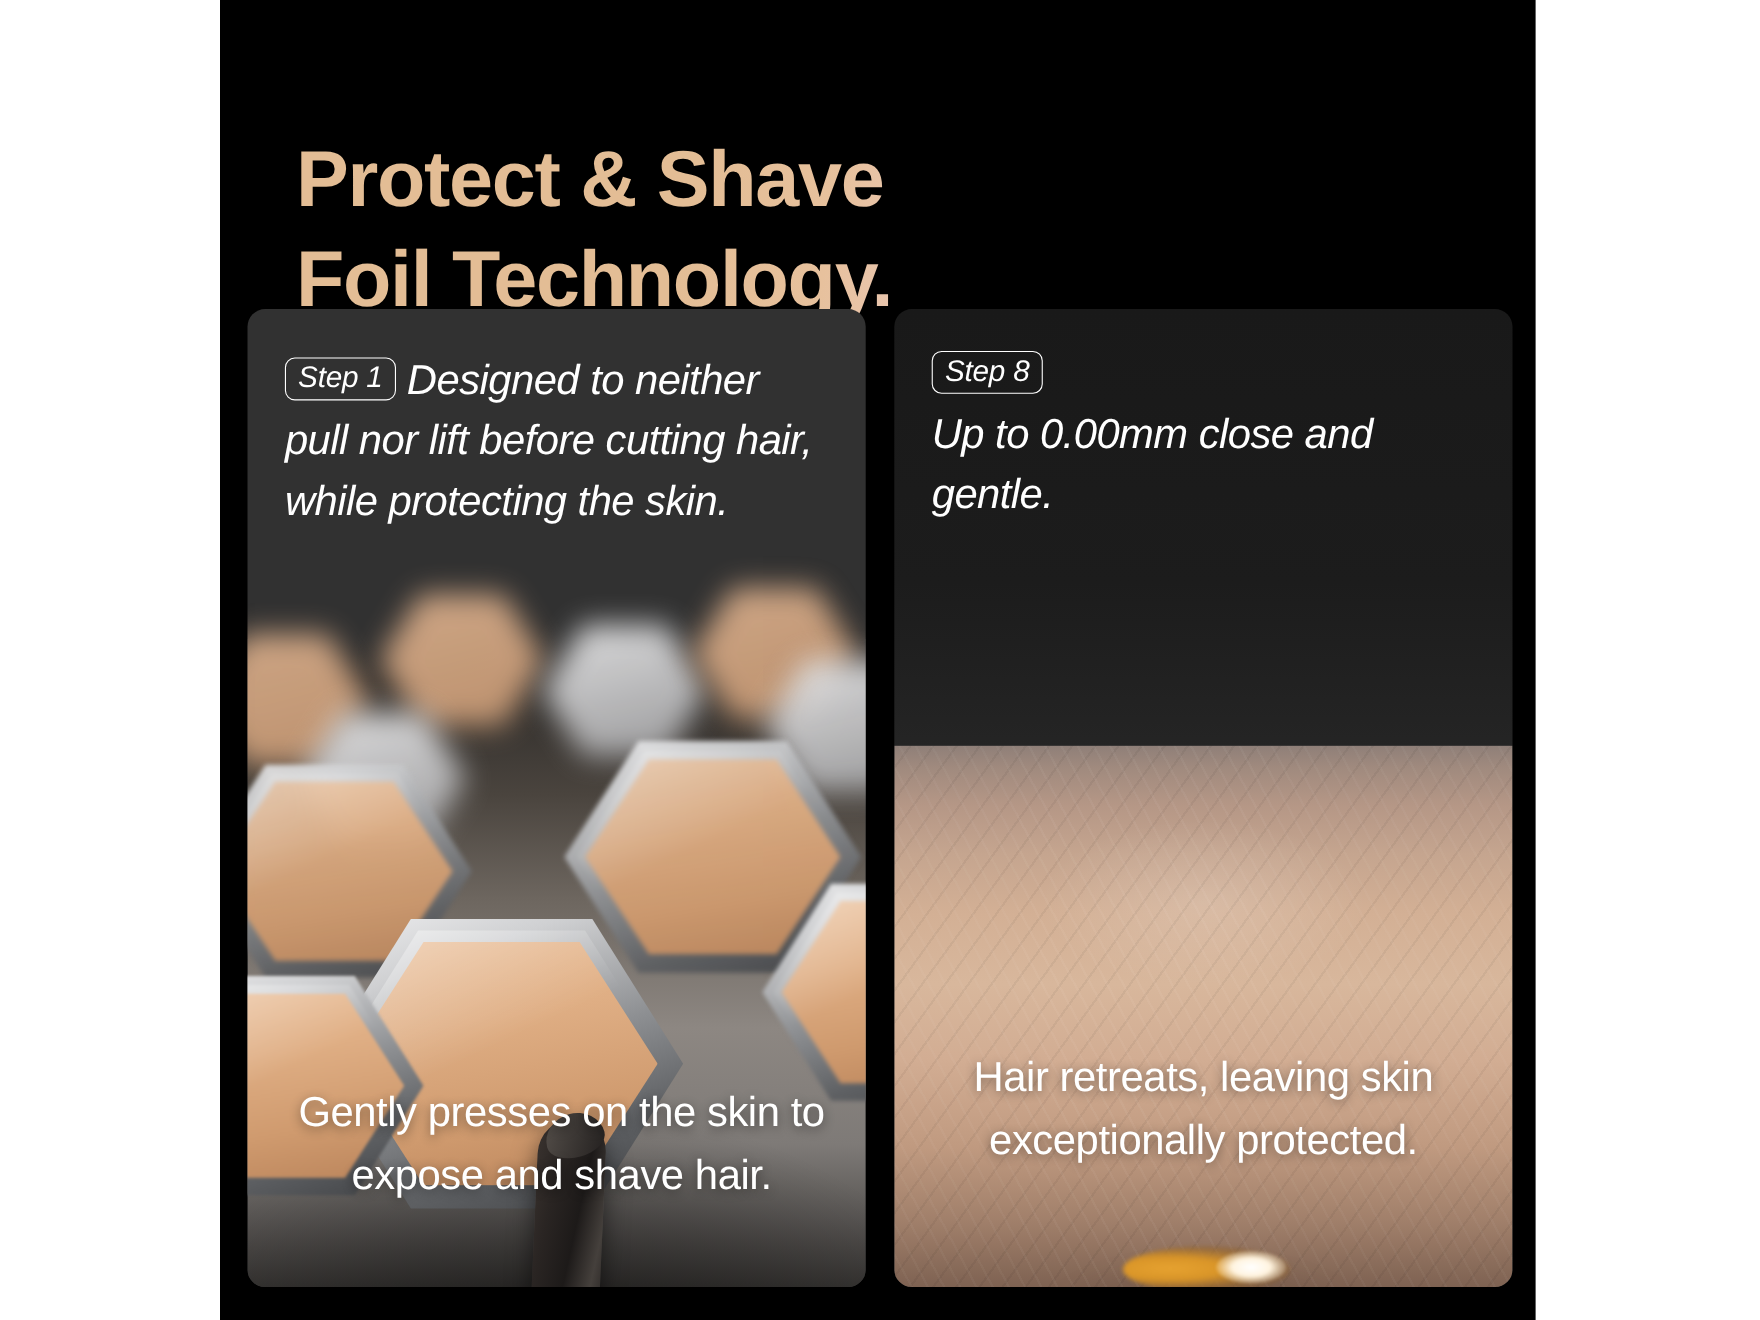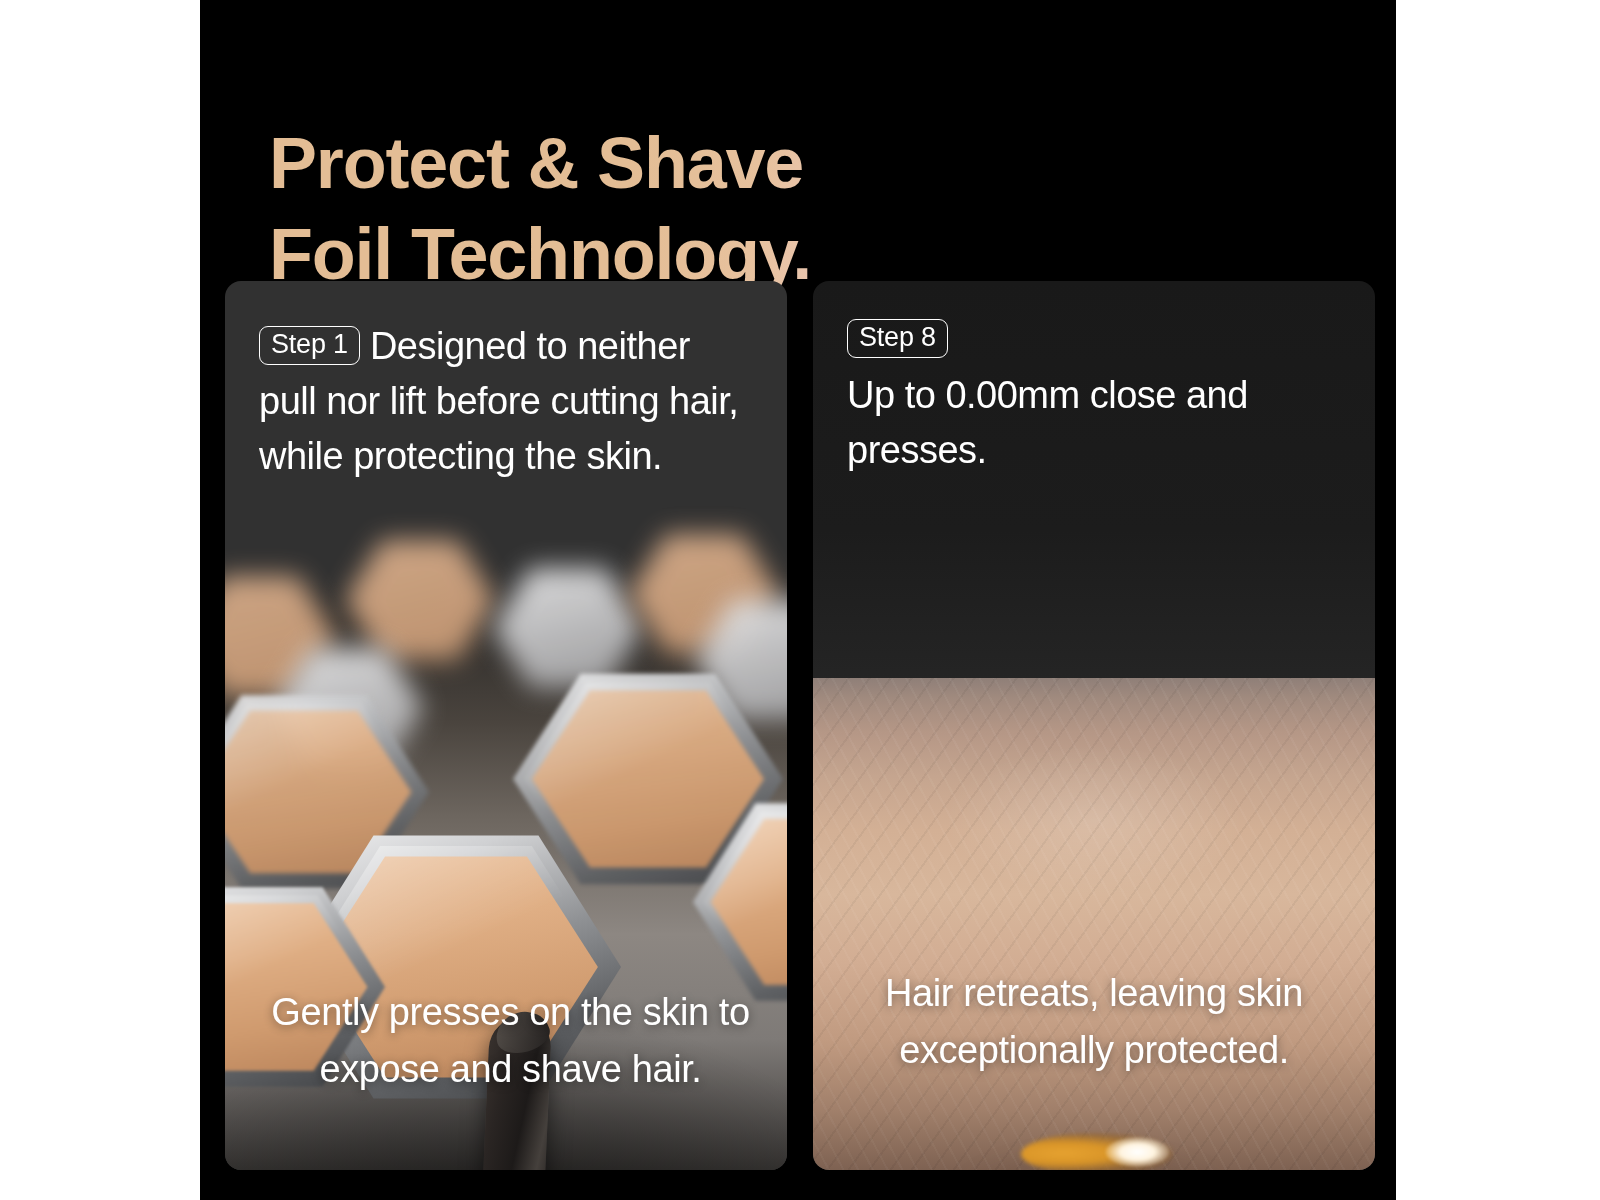--- a/index.html
+++ b/index.html
@@ -126,42 +126,42 @@
     filter:blur(1.5px);
   }
   .pore-shadow{
     position:absolute;left:50%;top:472px;transform:translateX(-50%);
     width:290px;height:110px;border-radius:50%;
     background:radial-gradient(ellipse at 50% 40%, rgba(90,65,50,.30) 0%, rgba(90,65,50,0) 72%);
     filter:blur(9px);
   }
 
   
-  .card-head{position:relative;z-index:6;padding:38px 34px 0 34px;}
+  .card-head{position:relative;z-index:6;padding:38px 34px 0 34px;font-style:italic;}
   .badge{
     display:inline-block;border:1.5px solid #ffffff;border-radius:9px;
     padding:3px 11px 5px 11px;color:#ffffff;
     font-size:27px;line-height:1.08;letter-spacing:-.2px;vertical-align:6px;
   }
   .head-text{
     color:#ffffff;font-size:38px;line-height:1.45;letter-spacing:-.5px;
     margin:0;font-weight:400;
   }
   .c1-head .head-text{display:inline;margin-left:10px;}
   .c2-head .head-text{display:block;margin-top:10px;}
 
   .caption{
     position:absolute;left:0;right:0;z-index:6;
     text-align:center;color:#ffffff;
     font-size:38px;line-height:1.5;letter-spacing:-.4px;
     text-shadow:0 2px 10px rgba(0,0,0,.45);
     padding:0 26px;box-sizing:border-box;
   }
   .c1-caption{bottom:72px;padding-left:35px;}
-  .c2-caption{bottom:91px;}
+  .c2-caption{bottom:104px;}
 </style>
 </head>
 <body>
 
 <div class="page">
   <div class="panel">
 
     <h1 class="headline">Protect &amp; Shave
 Foil Technology.</h1>
 
@@ -235,21 +235,21 @@
       <div class="card card-2">
 
         <div class="c2-skin">
           <div class="pore-shadow"></div>
           <div class="pore"></div>
           <div class="pore-hi"></div>
         </div>
 
         <div class="card-head c2-head">
           <span class="badge">Step 8</span>
-          <span class="head-text">Up to 0.00mm close and presses.</span>
+          <span class="head-text">Up to 0.00mm close and gentle.</span>
         </div>
 
         <div class="caption c2-caption">Hair retreats, leaving skin exceptionally protected.</div>
       </div>
 
     </div>
   </div>
 </div>
 
 </body></html>

